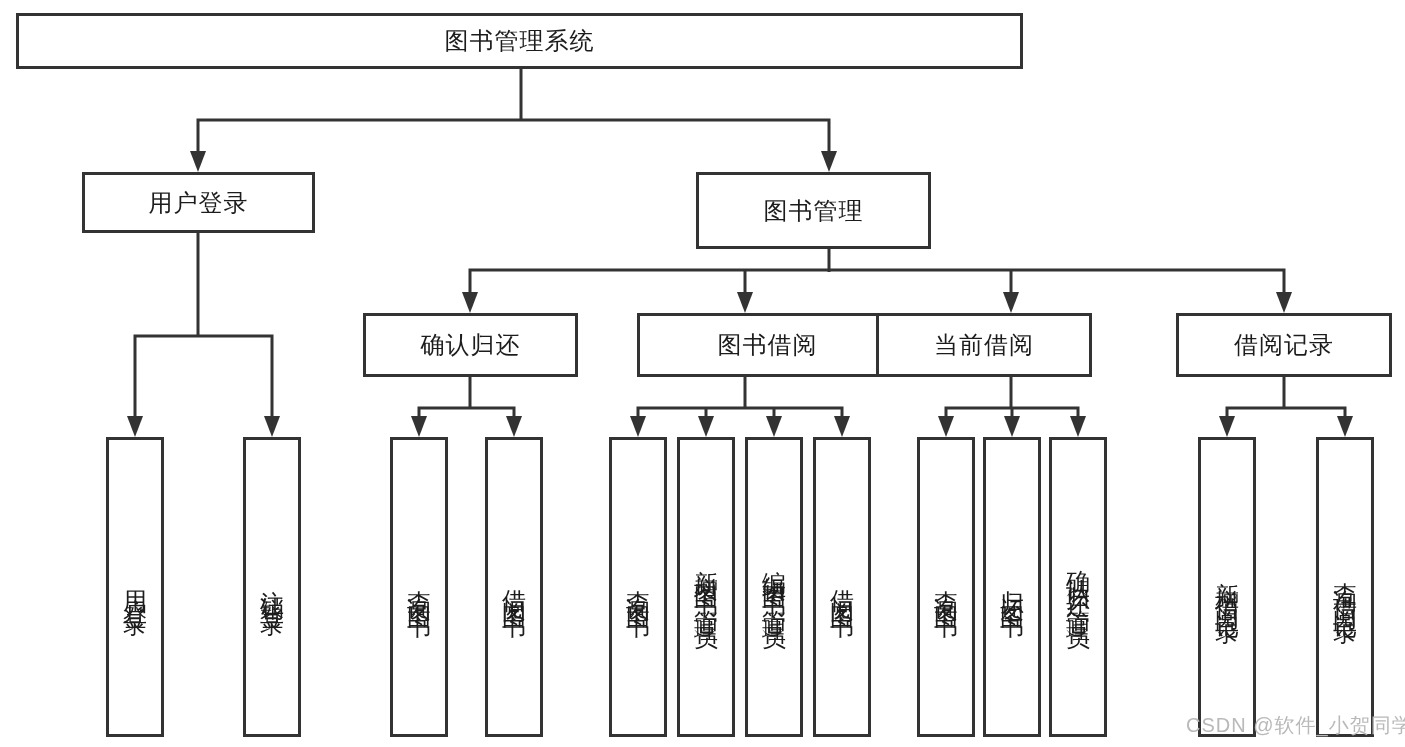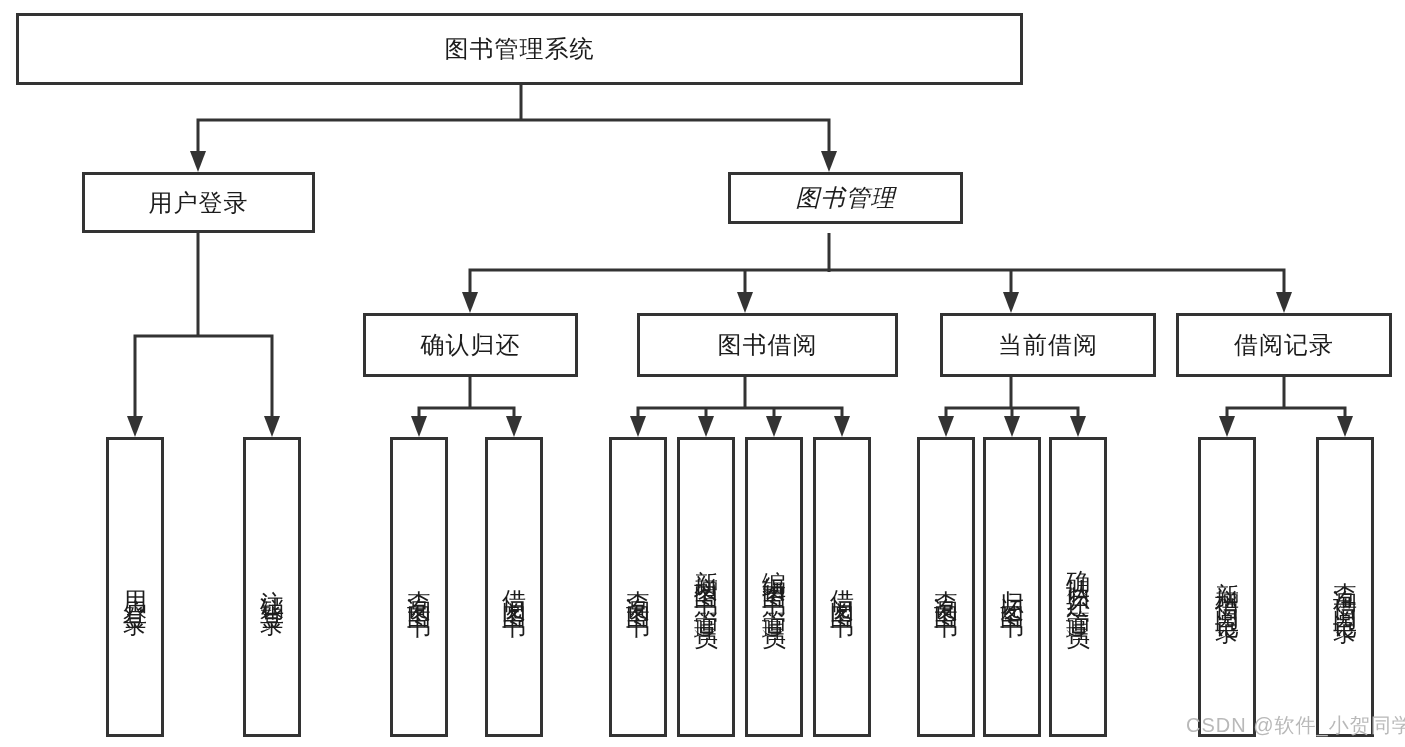--- a/index.html
+++ b/index.html
@@ -93,28 +93,28 @@
       <polygon points="766,416 782,416 774,437"></polygon>
       <polygon points="834,416 850,416 842,437"></polygon>
       <polygon points="938,416 954,416 946,437"></polygon>
       <polygon points="1004,416 1020,416 1012,437"></polygon>
       <polygon points="1070,416 1086,416 1078,437"></polygon>
       <polygon points="1219,416 1235,416 1227,437"></polygon>
       <polygon points="1337,416 1353,416 1345,437"></polygon>
     </g>
   </svg>
 
-  <div class="node" style="left:16px;top:13px;width:1007px;height:72px;">图书管理系统</div>
+  <div class="node" style="left:16px;top:13px;width:1007px;height:56px;">图书管理系统</div>
 
   <div class="node" style="left:82px;top:172px;width:233px;height:61px;">用户登录</div>
-  <div class="node" style="left:728px;top:172px;width:235px;height:52px;font-style:italic;">图书管理</div>
+  <div class="node" style="left:696px;top:172px;width:235px;height:77px;">图书管理</div>
 
   <div class="node" style="left:363px;top:313px;width:215px;height:64px;">确认归还</div>
   <div class="node" style="left:637px;top:313px;width:261px;height:64px;">图书借阅</div>
-  <div class="node" style="left:940px;top:313px;width:216px;height:64px;">当前借阅</div>
+  <div class="node" style="left:876px;top:313px;width:216px;height:64px;">当前借阅</div>
   <div class="node" style="left:1176px;top:313px;width:216px;height:64px;">借阅记录</div>
 
   <div class="leaf" style="left:106px;top:437px;width:58px;height:300px;">
     <span>用户登录</span>
   </div>
   <div class="leaf" style="left:243px;top:437px;width:58px;height:300px;">
     <span>注销登录</span>
   </div>
 
   <div class="leaf" style="left:390px;top:437px;width:58px;height:300px;">

